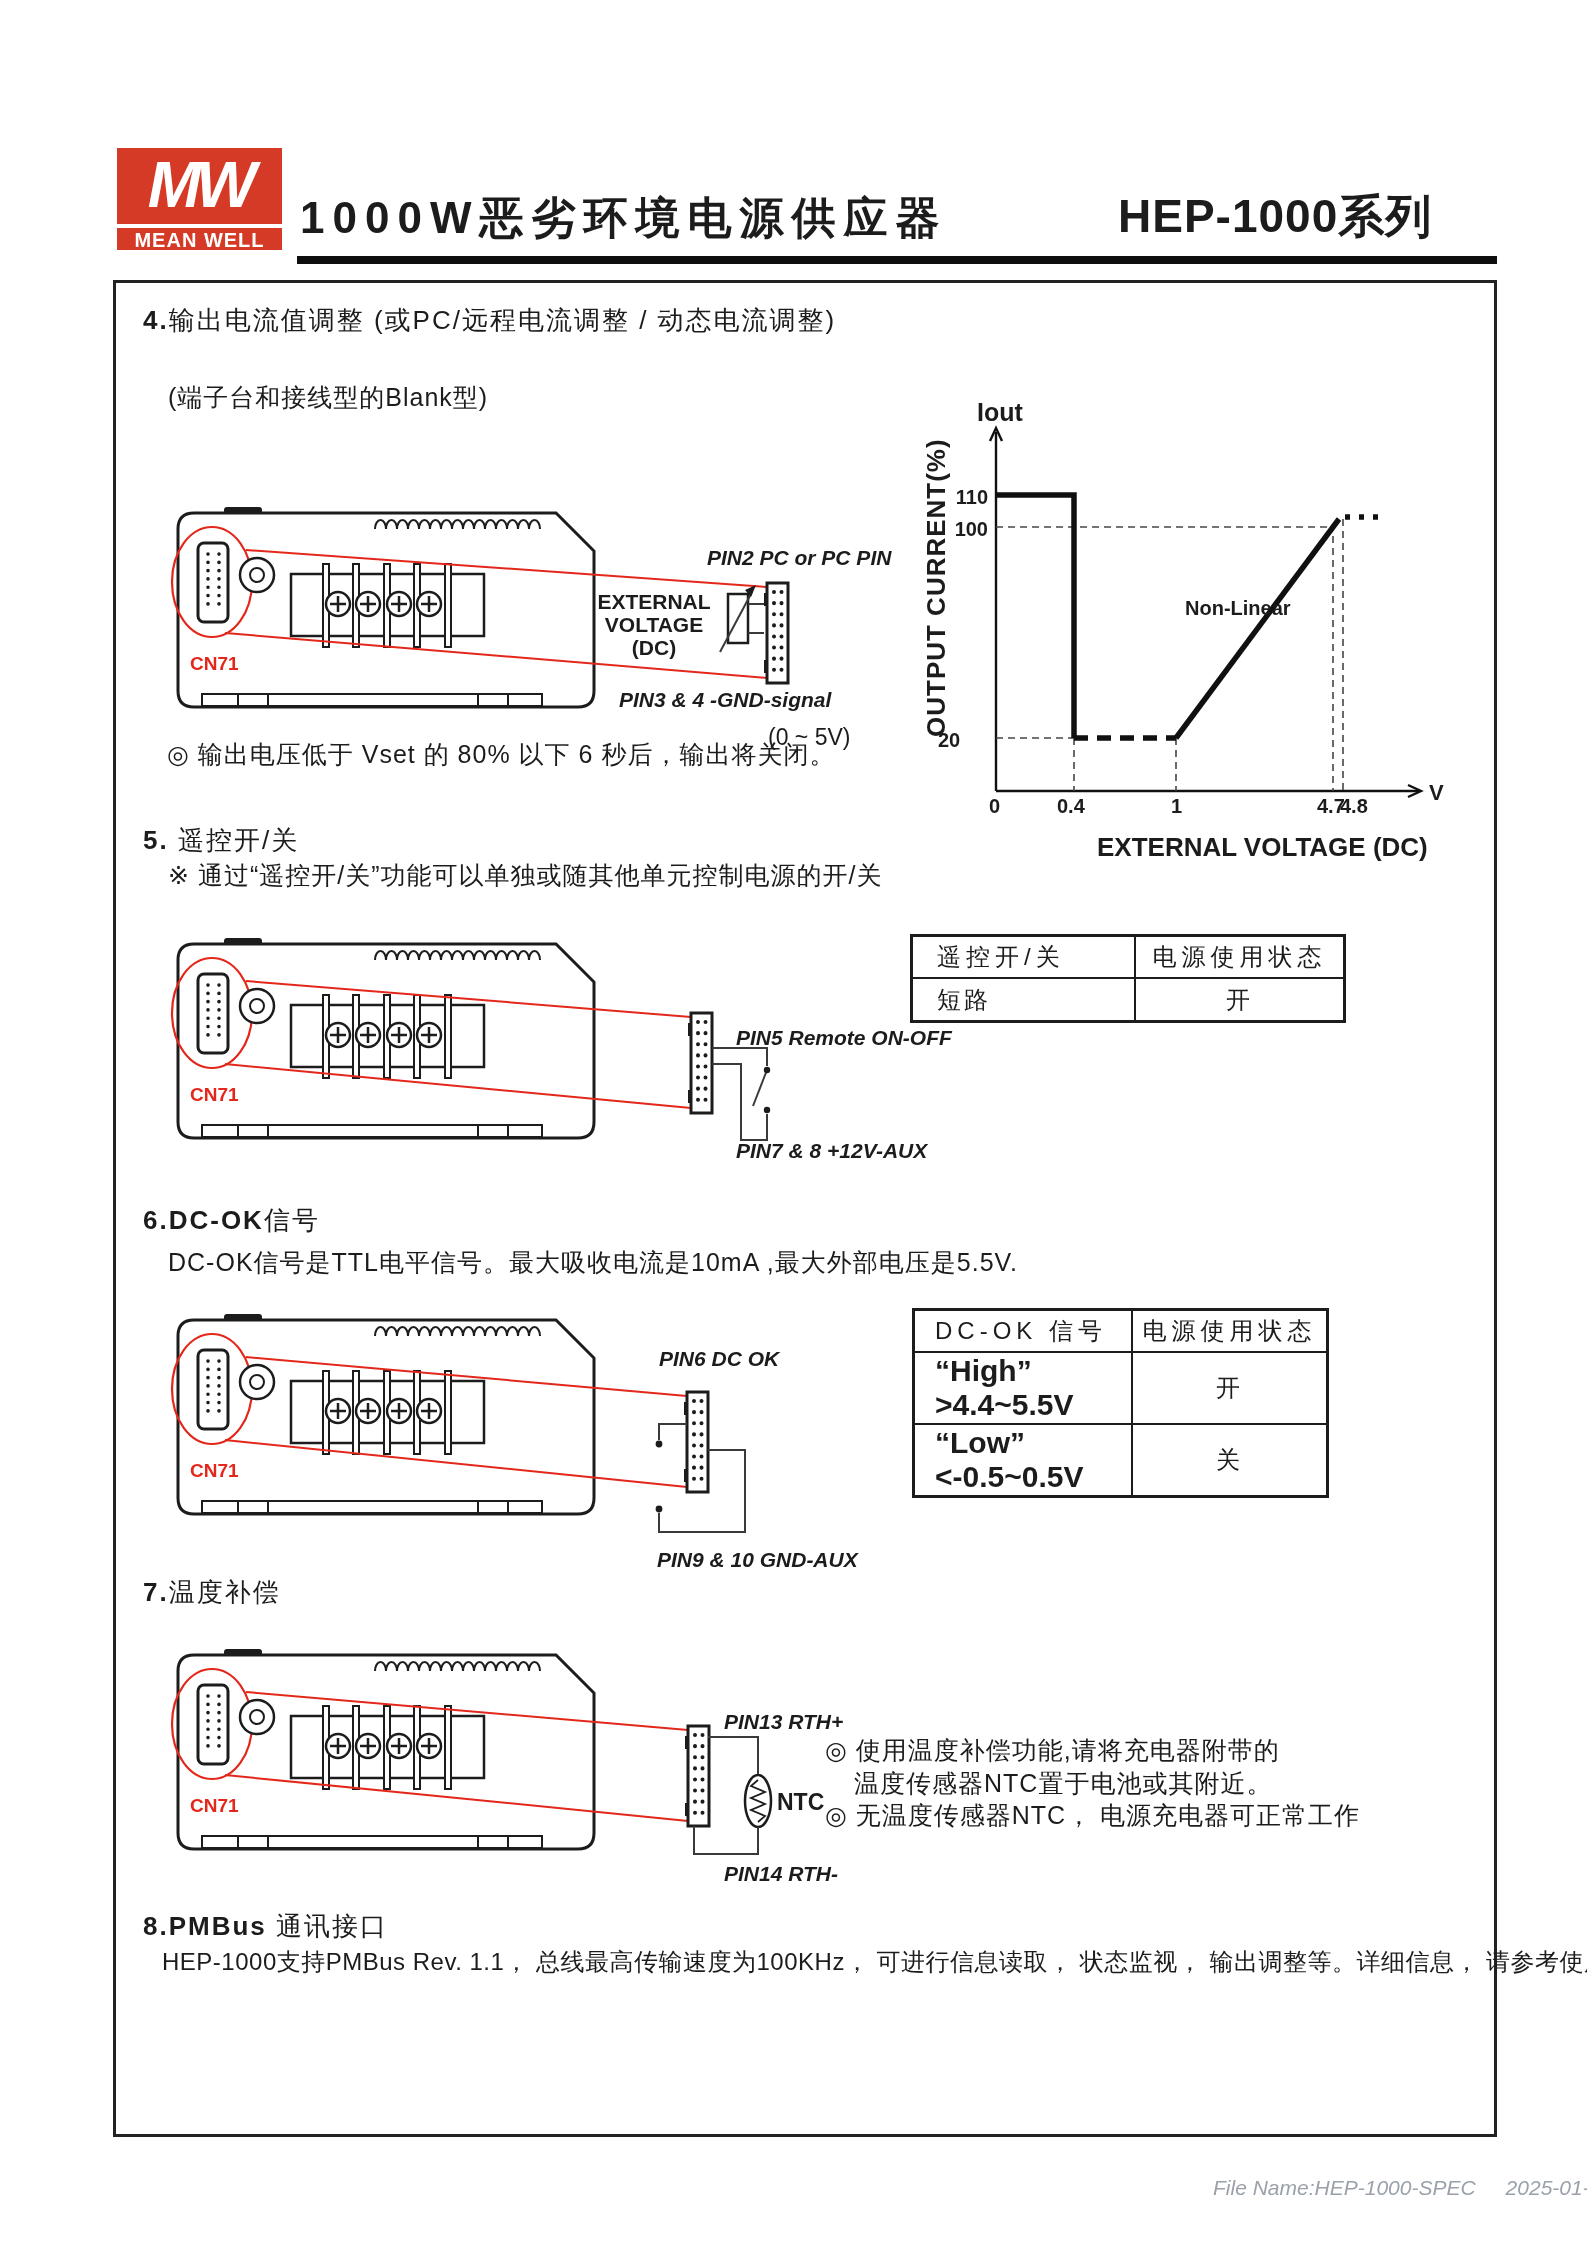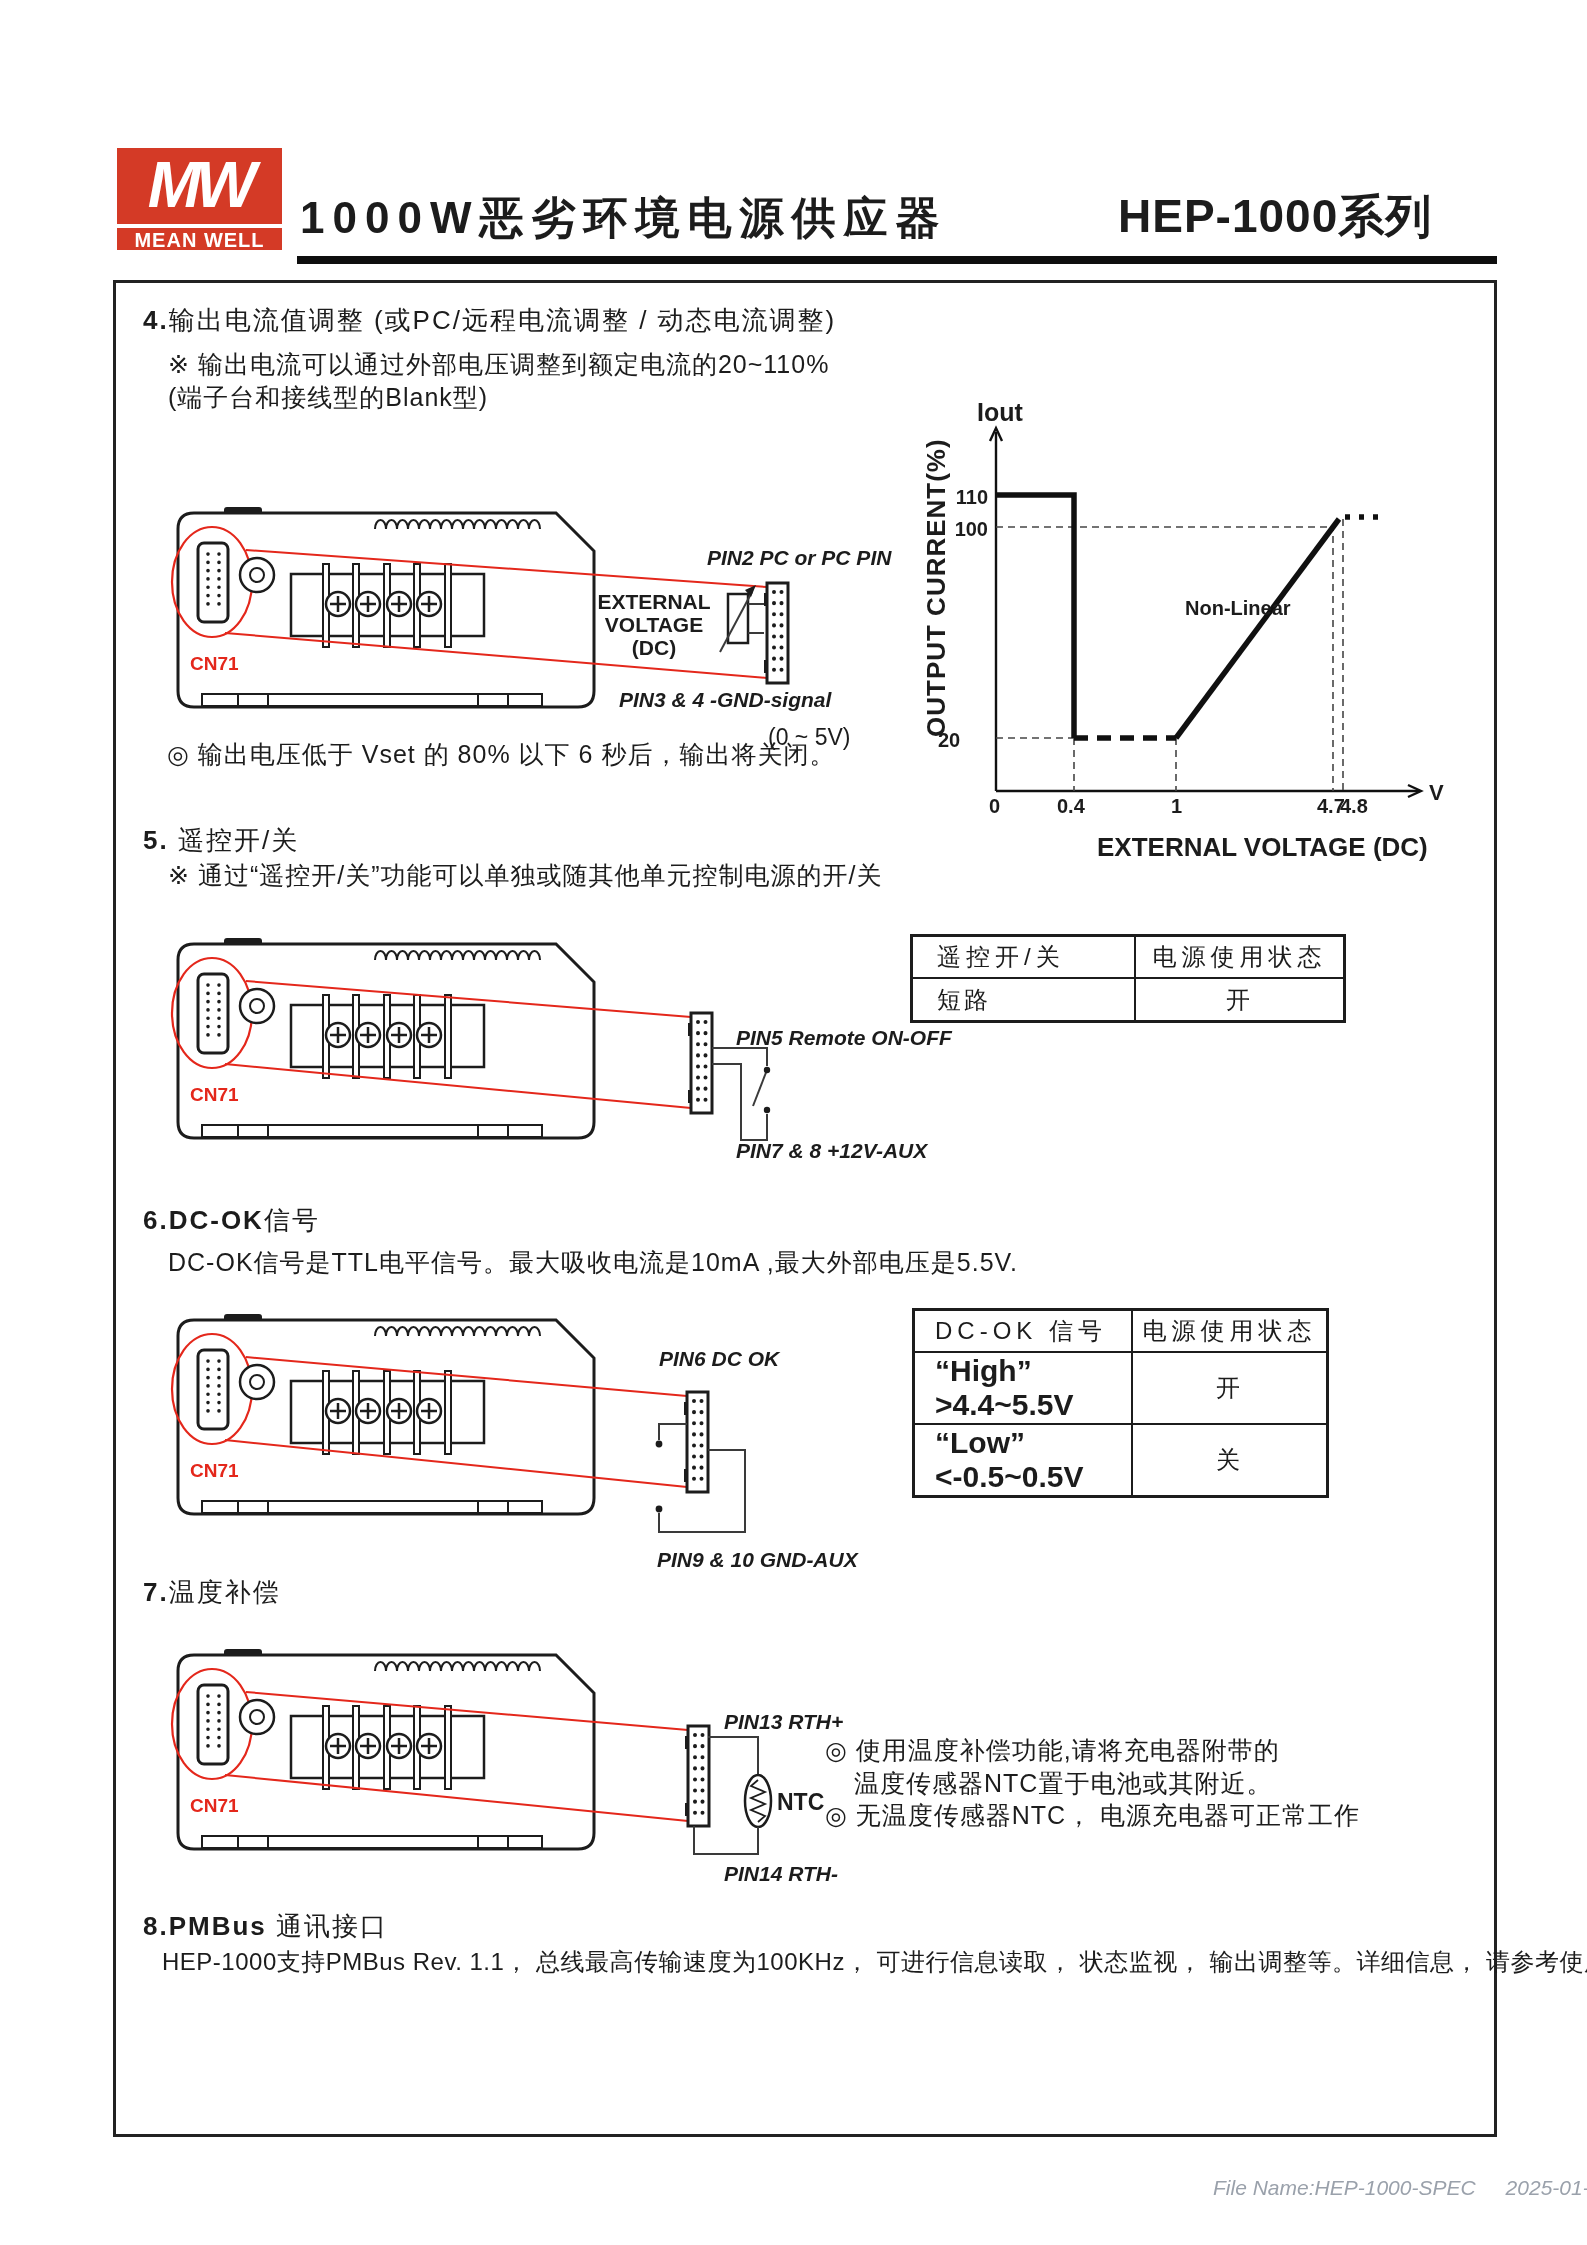--- a/index.html
+++ b/index.html
@@ -174,21 +174,20 @@
       <g>
         <path class="curve" d="M996,495 H1074 V738"></path>
         <path class="curve" stroke-dasharray="14 9" d="M1074,738 H1176"></path>
         <path class="curve" d="M1176,738 L1339,519"></path>
         <path class="curve" stroke-width="8" stroke-dasharray="5 9" d="M1345,517 H1384"></path>
       </g>
     </g>
   </svg>
 
   <div class="t sec-h" style="left:143px;top:306px"><span class="b">4.</span><span>输出电流值调整 (或PC/远程电流调整 / 动态电流调整)</span></div>
-  <div class="t sec-b" style="left:168px;top:350px">※ 输出电流可以通过外部电压调整到额定电流的20~110%</div>
   <div class="t sec-b" style="left:168px;top:383px">(端子台和接线型的Blank型)</div>
   <div class="t itb" style="left:707px;top:546px">PIN2 PC or PC PIN</div>
   <div class="t ext-block"><span>EXTERNAL</span><br><span>VOLTAGE (DC)</span></div>
   <div class="t itb" style="left:619px;top:688px">PIN3 &amp; 4 -GND-signal</div>
   <div class="t" style="left:768px;top:724px;font-size:23px">(0 ~ 5V)</div>
   <div class="t sec-b" style="left:167px;top:740px">◎ 输出电压低于 Vset 的 80% 以下 6 秒后，输出将关闭。</div>
 
   <div class="t tick" style="left:977px;top:398px;font-size:25px">Iout</div>
   <div class="t tick" style="left:938px;top:486px;width:50px;text-align:right">110</div>
   <div class="t tick" style="left:938px;top:518px;width:50px;text-align:right">100</div>

